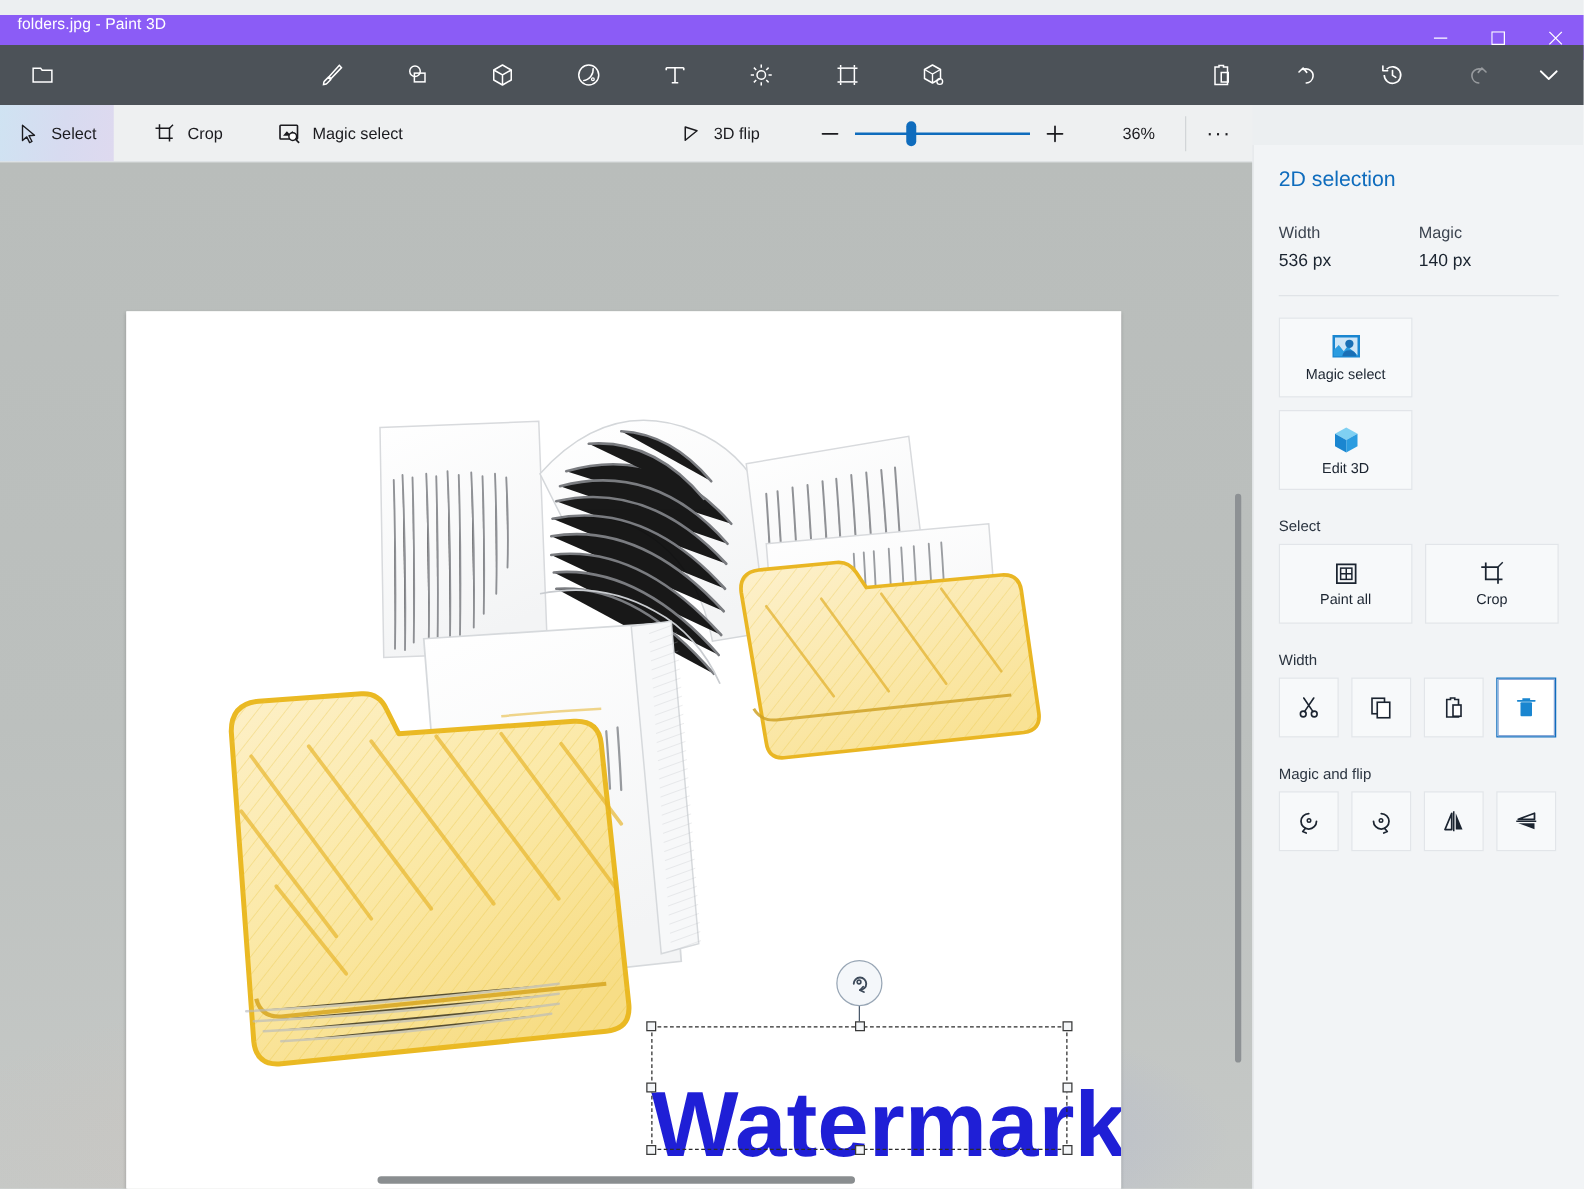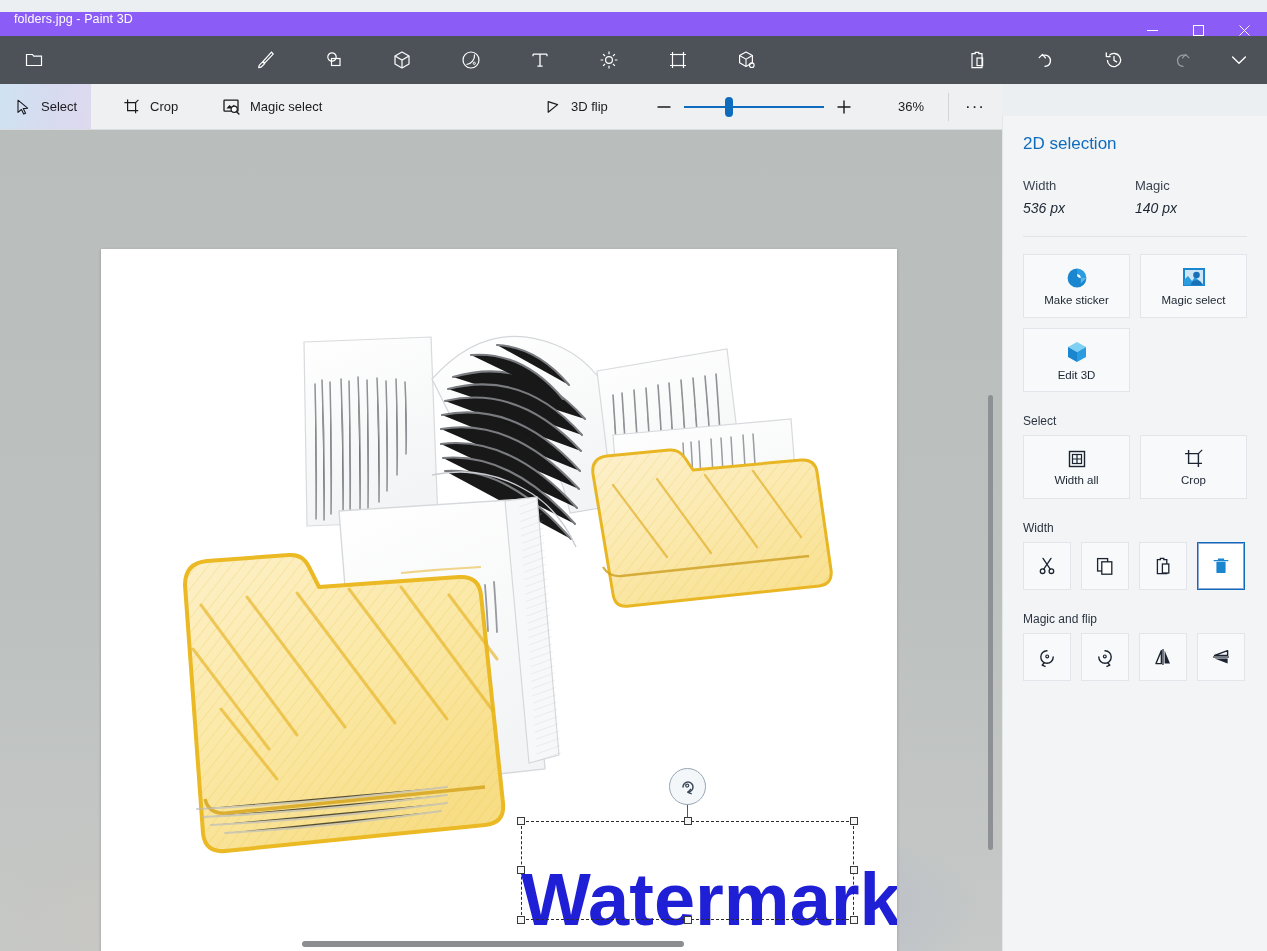--- a/index.html
+++ b/index.html
@@ -164,21 +164,21 @@
     margin-top: 32px;
   }
   .panel-title {
     font-size: 17px; color: #0f6cbd; padding: 18px 0 0 20px; font-weight: 400;
   }
   .dims {
     display: flex; padding: 24px 20px 0 20px; gap: 0;
   }
   .dim-col { width: 116px; }
   .dim-label { font-size: 13px; color: #3c4450; margin-bottom: 7px; }
-  .dim-value { font-size: 14px; color: #1b2430; font-style: italic; }
+  .dim-value { font-size: 14px; color: #1b2430; }
   .panel-div {
     height: 1px; background: #e0e3e7; margin: 20px 20px 0 20px;
   }
   .section-label {
     font-size: 12px; color: #2b3440; padding: 0 0 7px 20px;
   }
   .tile-row { display: flex; gap: 10px; padding: 0 20px; }
   .tile {
     width: 107px; height: 64px;
     background: #f7f9fa; border: 1px solid #e2e5e9;
@@ -586,28 +586,20 @@
       <div class="dim-col">
         <div class="dim-label">Magic</div>
         <div class="dim-value">140 px</div>
       </div>
     </div>
 
     <div class="panel-div"></div>
 
     <div class="tile-row" style="margin-top:17px">
       <div class="tile">
-        <svg width="24" height="24" viewBox="0 0 24 24">
-          <path d="M12 2.6 a9.4 9.4 0 1 0 9.4 9.4 h-5.6 a3.8 3.8 0 0 1 -3.8 -3.8 z" fill="#1a86d0"></path>
-          <path d="M15.8 12 h5.6 l-5.6 5.6 z" fill="#58b7ea"></path>
-          <path d="M12 2.6 a9.4 9.4 0 0 1 9.4 9.4 h-5.6 a3.8 3.8 0 0 0 -3.8 -3.8 z" fill="#2b9ce0"></path>
-        </svg>
-        <div class="tile-label">Make sticker</div>
-      </div>
-      <div class="tile">
         <svg width="26" height="24" viewBox="0 0 26 24">
           <rect x="3" y="3" width="20" height="16" fill="#cfe6f7"></rect>
           <rect x="3" y="3" width="20" height="16" fill="none" stroke="#1a86d0" stroke-width="2"></rect>
           <path d="M3 19 v-5 l4 -4 l4 5 l3 -4 l9 8 z" fill="#2b9ce0"></path>
           <circle cx="15.5" cy="9" r="3.3" fill="#1a6fb5"></circle>
           <path d="M9.8 19 a5.8 5.8 0 0 1 11.4 0 z" fill="#1a6fb5"></path>
         </svg>
         <div class="tile-label">Magic select</div>
       </div>
     </div>
@@ -624,21 +616,21 @@
     </div>
 
     <div class="section-label" style="margin-top:22px">Select</div>
     <div class="tile-row">
       <div class="tile">
         <svg width="22" height="22" viewBox="0 0 22 22">
           <rect x="3.5" y="3.5" width="15" height="15" fill="none" stroke="#1b2430" stroke-width="1.4"></rect>
           <rect x="6.5" y="6.5" width="9" height="9" fill="none" stroke="#1b2430" stroke-width="1.2"></rect>
           <path d="M11 6.5 v9 M6.5 11 h9" stroke="#1b2430" stroke-width="1.2"></path>
         </svg>
-        <div class="tile-label">Width all</div>
+        <div class="tile-label">Paint all</div>
       </div>
       <div class="tile">
         <svg width="22" height="22" viewBox="0 0 22 22">
           <path d="M5.6 2 V15.4 H19" fill="none" stroke="#1b2430" stroke-width="1.4"></path>
           <path d="M2 5.6 H15.4 V19" fill="none" stroke="#1b2430" stroke-width="1.4"></path>
           <path d="M15.4 5.6 L19.2 1.8" fill="none" stroke="#1b2430" stroke-width="1.2"></path>
         </svg>
         <div class="tile-label">Crop</div>
       </div>
     </div>

